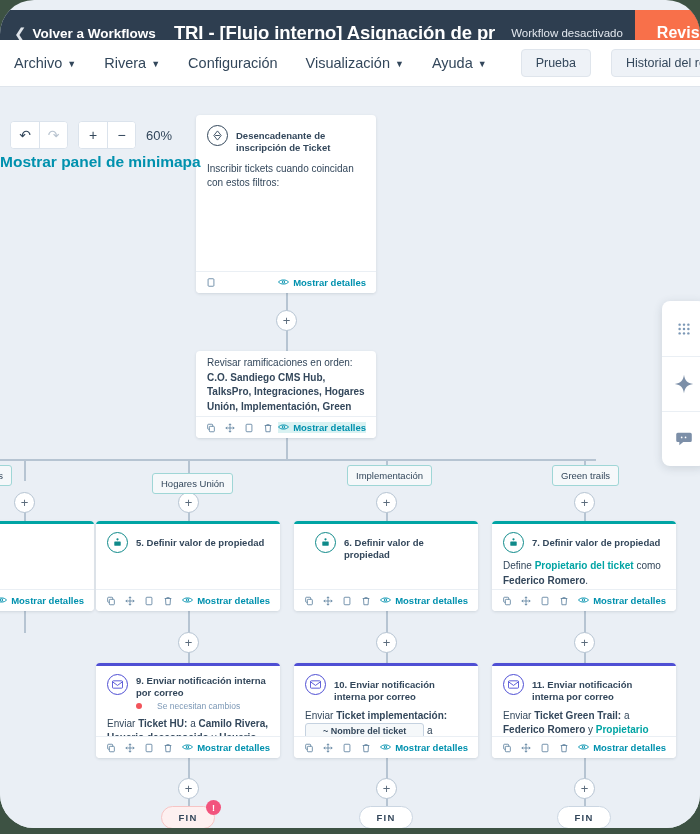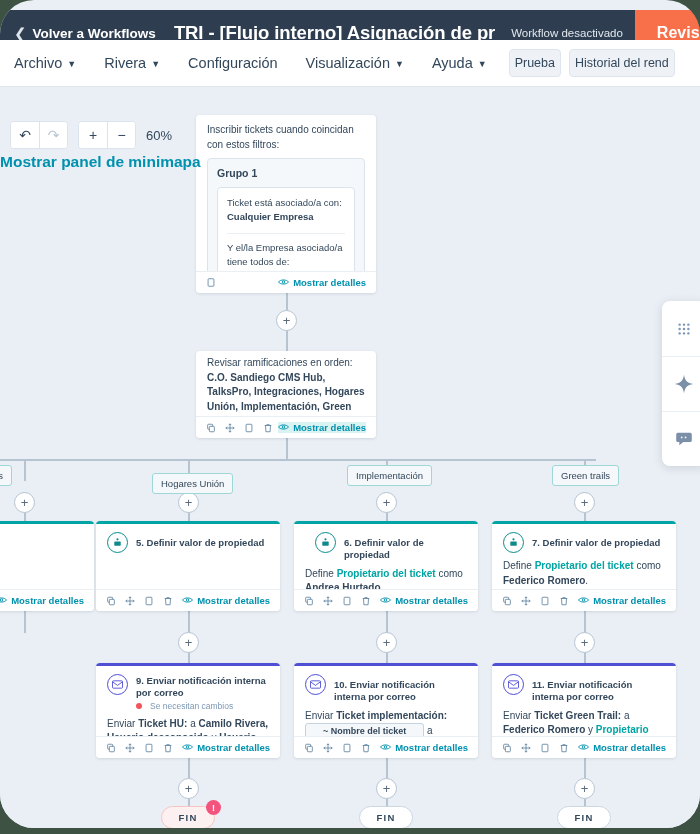--- a/index.html
+++ b/index.html
@@ -63,22 +63,22 @@
   }
   .menu-item {
     display: flex; align-items: center; gap: 5px;
     font-size: 14.5px; color: #33475b;
     padding: 0 14px; cursor: pointer; white-space: nowrap;
   }
   .menu-item .caret { font-size: 9px; color: #33475b; position: relative; top: 1px; }
   .mb-btn {
     font-size: 12.5px; color: #33475b;
     background: #eef2f7; border: 1px solid #dfe5ec;
-    border-radius: 4px; padding: 6px 5px;
-    margin-left: 8px; white-space: nowrap; cursor: pointer;
+    border-radius: 4px; padding: 6px 14px;
+    margin-left: 20px; white-space: nowrap; cursor: pointer;
     font-family: "Liberation Sans", sans-serif;
   }
 
   
   #canvas {
     position: absolute; left: 0; top: 103px;
     width: 700px; height: 725px;
     background: #eaeff5;
     overflow: hidden;
   }
@@ -140,21 +140,21 @@
     width: 21px; height: 21px; border-radius: 50%;
     border: 1.4px solid #0f8a8a;
     display: flex; align-items: center; justify-content: center;
     color: #0f8a8a;
   }
   .node-ico.trig { border-color: #33475b; color: #33475b; }
   .node-ico.brn  { border-color: #33475b; color: #33475b; }
   .node-ico.mail { border-color: #4f4fd4; color: #4f4fd4; }
   .head-text { font-size: 9.5px; color: #33475b; font-weight: 600; padding-top: 5px; line-height: 1.25; }
   .head-sub {
-    display: flex; align-items: center; gap: 8px;
+    display: flex; align-items: center; gap: 15px;
     font-size: 8.5px; color: #7c98b6; font-weight: 400; margin-top: 2px;
   }
   .dot-red { width: 6px; height: 6px; border-radius: 50%; background: #f2545b; display:inline-block;}
   .card-body {
     padding: 8px 11px 9px 11px;
     font-size: 10px; line-height: 1.45; color: #33475b;
   }
   .card-body b { font-weight: 700; }
   .tealtxt { color: #00a4a4; font-weight: 700; }
   .card-foot {
@@ -337,34 +337,30 @@
 
     <div class="plusnode" style="left:178px; top:675px;">+</div>
     <div class="plusnode" style="left:376px; top:675px;">+</div>
     <div class="plusnode" style="left:574px; top:675px;">+</div>
 
     <div class="vline" style="left:188px; top:694px; height:14px;"></div>
     <div class="vline" style="left:386px; top:694px; height:14px;"></div>
     <div class="vline" style="left:584px; top:694px; height:14px;"></div>
 
     <div class="card" style="left:196px; top:12px; width:180px; height:178px;">
+      <div class="card-head">
+        <div class="node-ico trig">
+          <svg width="11" height="11" viewBox="0 0 24 24" fill="none" stroke="currentColor" stroke-width="2">
+            <path d="M12 2 L20 12 L12 22 L4 12 Z"></path>
+              <path d="M7 12 h10"></path>
+          </svg>
+        </div>
+        <div class="head-text">Desencadenante de inscripción de Ticket</div>
+      </div>
       <div class="card-body" style="padding-bottom:4px;">Inscribir tickets cuando coincidan con estos filtros:</div>
-      <div class="grp-box">
-        <div class="grp-title">Grupo 1</div>
-        <div class="filt-box">
-          <div class="filt-rule">
-            <div>Ticket está asociado/a con:</div>
-            <div style="font-weight:700;">Cualquier Empresa</div>
-          </div>
-          <div class="filt-rule" style="padding-top:7px;">
-            <div>Y el/la Empresa asociado/a tiene todos de:</div>
-
-          </div>
-        </div>
-      </div>
       <div class="card-foot" style="position:absolute; left:0; bottom:0; width:100%; background:#fff;">
         <div class="foot-icons">
           <span>
             <svg width="10" height="11" viewBox="0 0 24 24" fill="none" stroke="currentColor" stroke-width="2">
               <rect x="5" y="3" width="14" height="18" rx="2"></rect>
               </svg>
           </span>
         </div>
         <div class="details">
           <span>
@@ -500,23 +496,20 @@
     <div class="card" style="left:294px; top:418px; width:184px; height:90px;">
       <div class="topbar" style="background:#00a4a4;"></div>
       <div class="card-head" style="padding-top:8px;padding-left:21px;">
         <div class="node-ico">
           <svg width="11" height="11" viewBox="0 0 24 24" fill="currentColor">
               <rect x="5" y="10" width="14" height="9" rx="1"></rect>
               <circle cx="12" cy="5" r="2.4"></circle>
             </svg>
         </div>
         <div class="head-text">6. Definir valor de propiedad</div>
-      </div>
-      <div class="card-body" style="padding-top:6px;">
-        <span>Define </span><span class="tealtxt">Propietario del ticket</span><span> como </span><b>Andrea Hurtado</b><span>.</span>
       </div>
       <div class="card-foot" style="position:absolute; left:0; bottom:0; width:100%; background:#fff;">
         <div class="foot-icons">
           <span>
               <svg width="10" height="10" viewBox="0 0 24 24" fill="none" stroke="currentColor" stroke-width="2">
                 <rect x="8" y="8" width="12" height="13" rx="2"></rect>
                 <path d="M16 8V5a2 2 0 0 0-2-2H6a2 2 0 0 0-2 2v8a2 2 0 0 0 2 2h2"></path>
               </svg>
             </span>
           <span>

